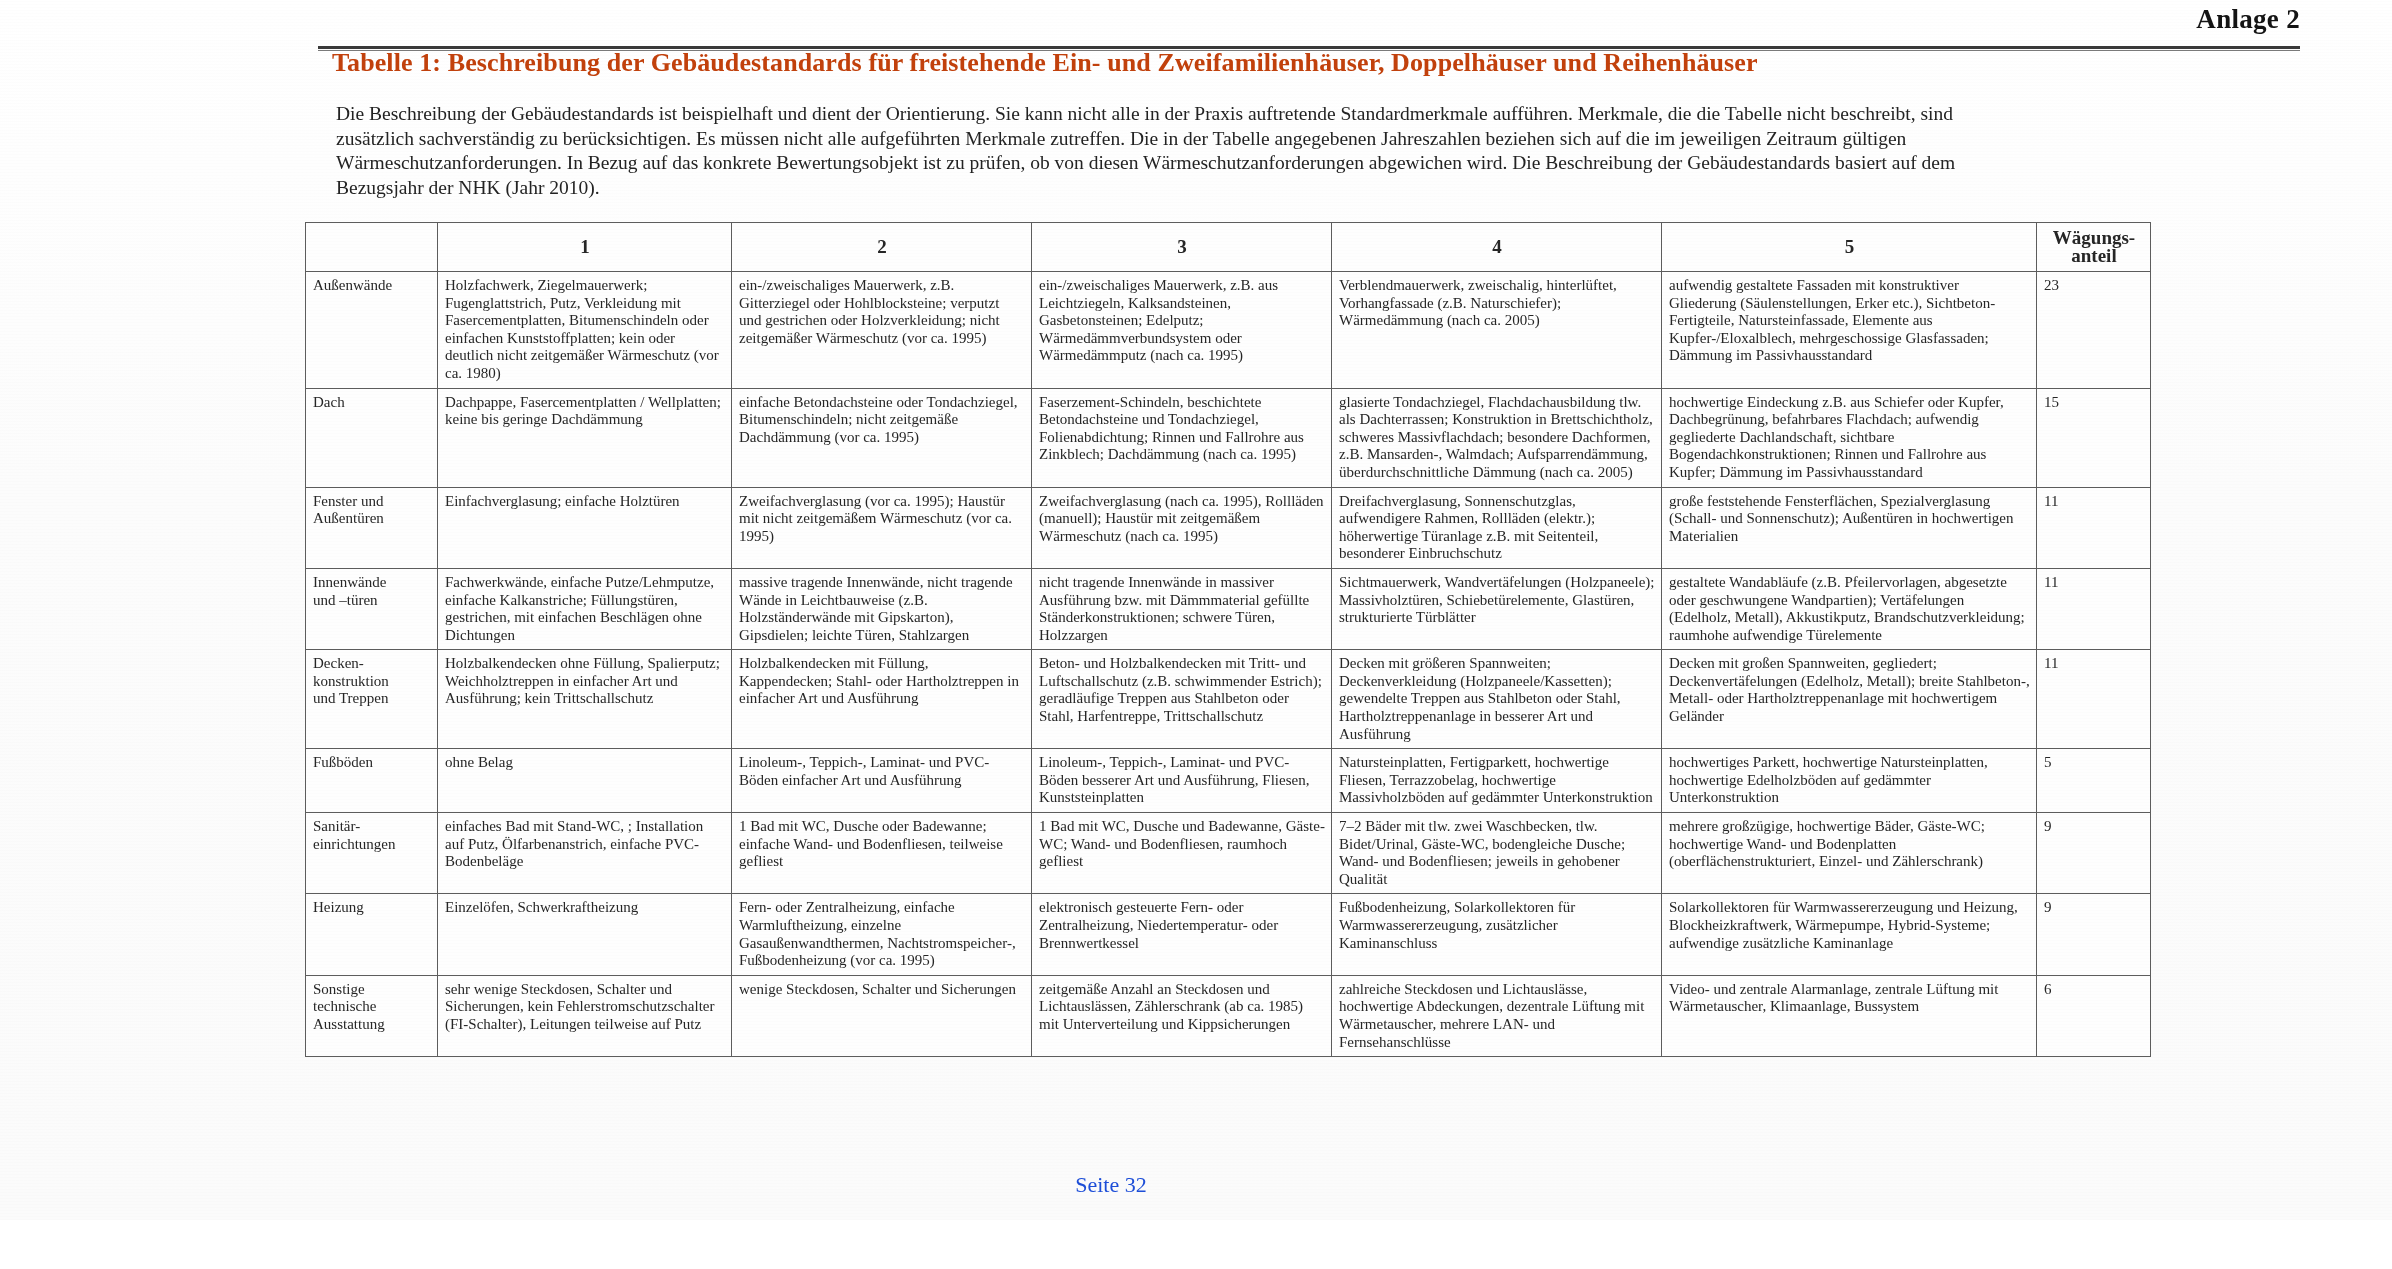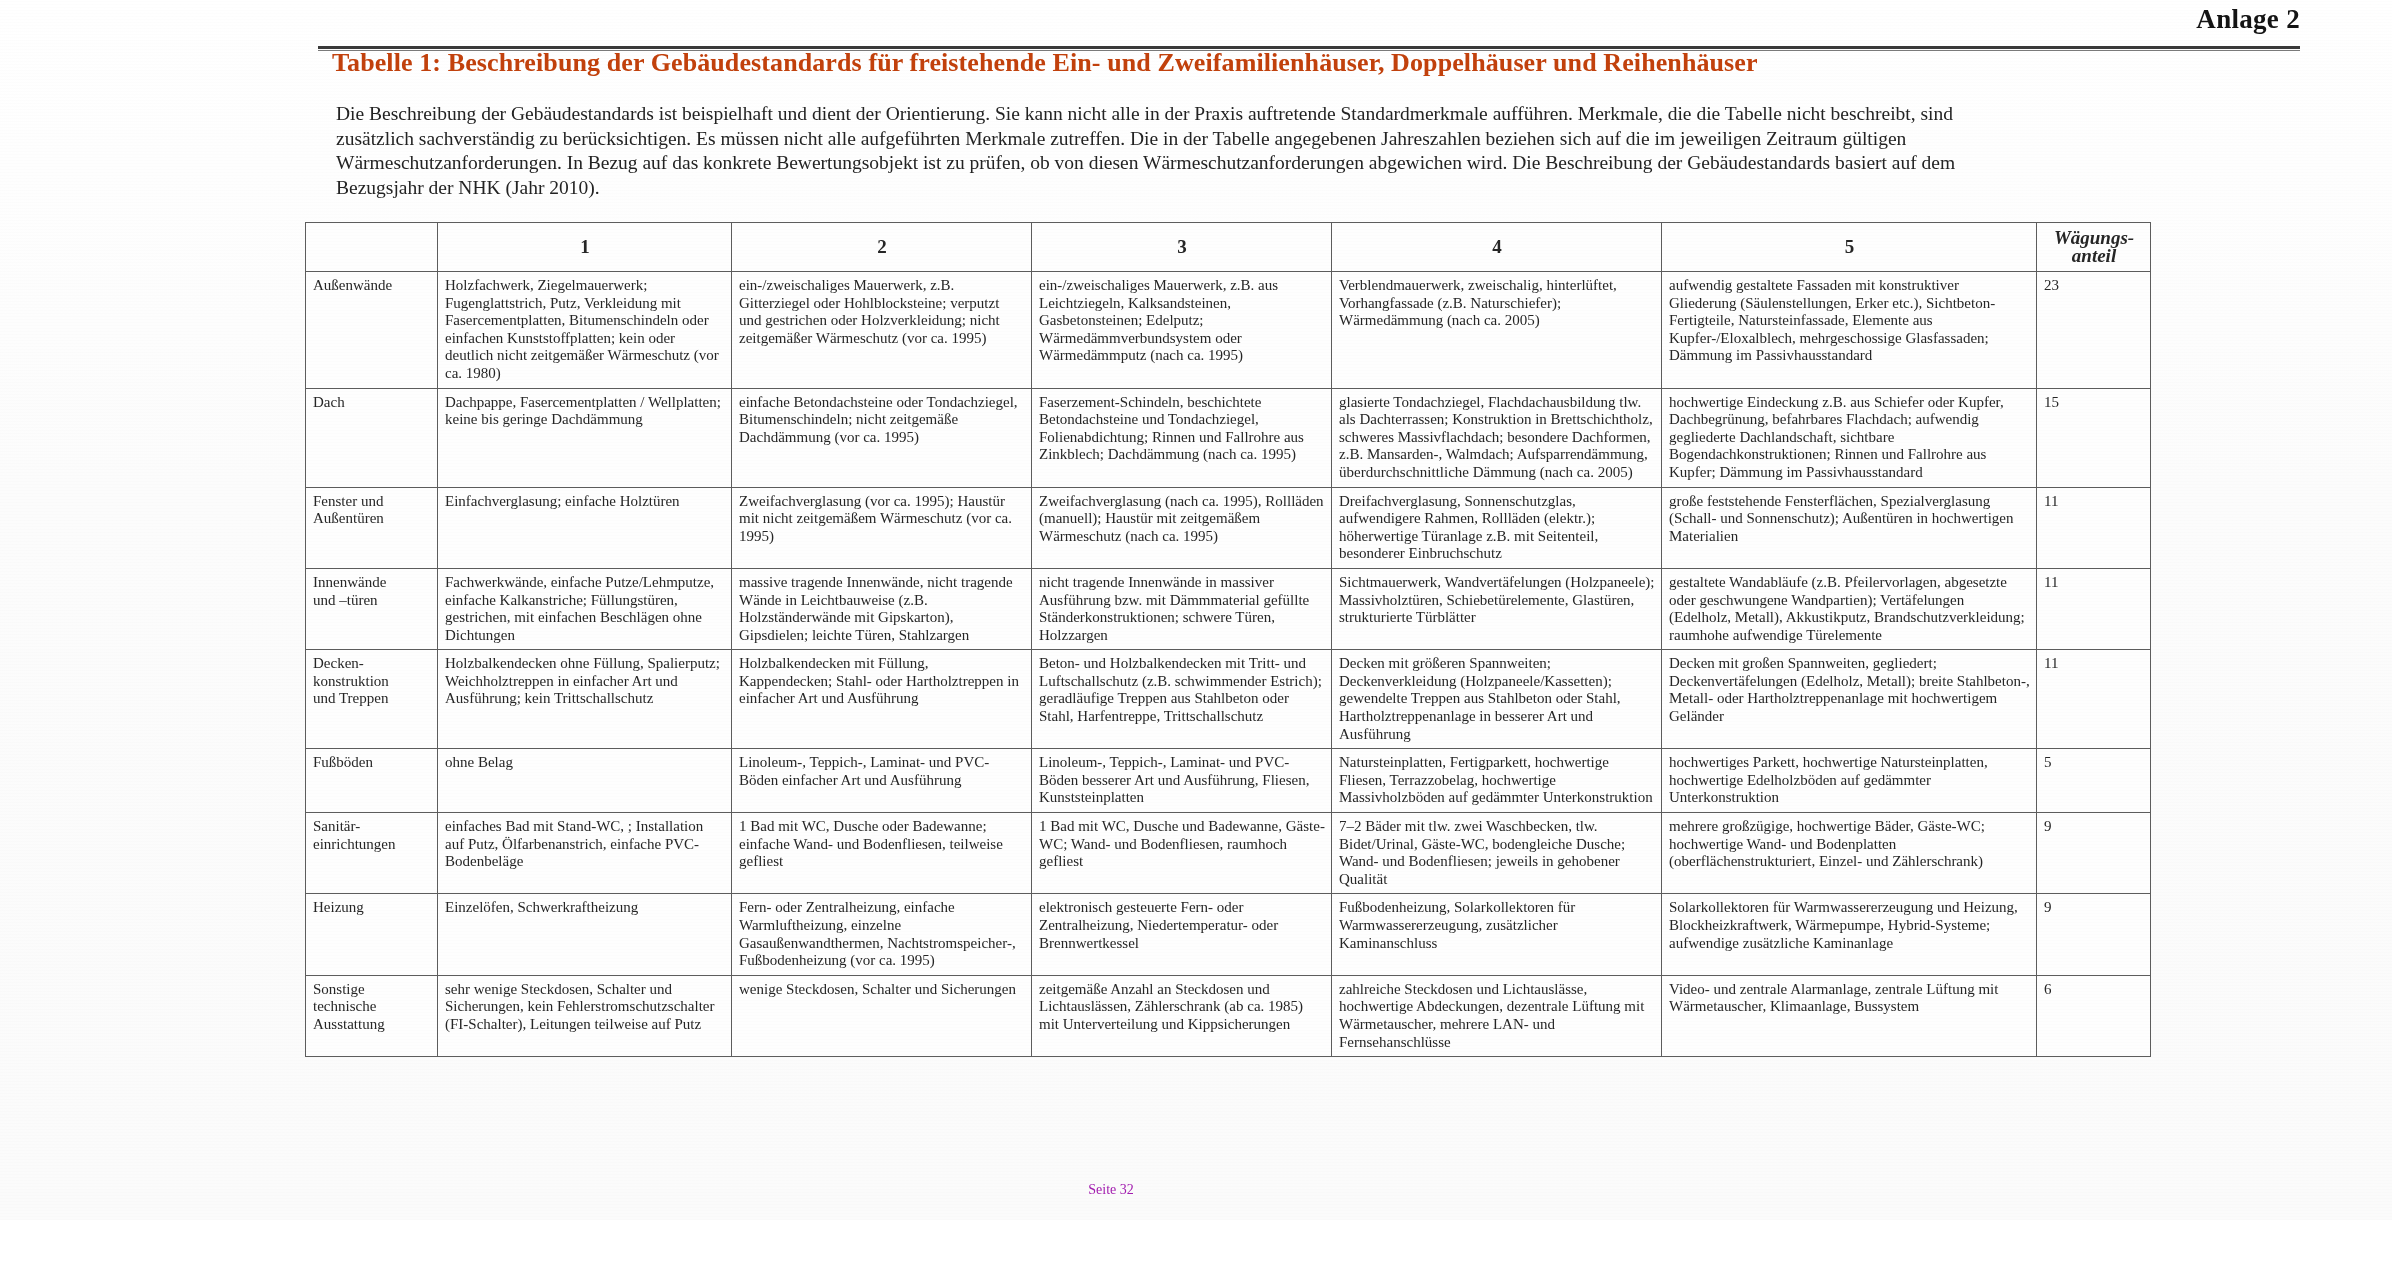--- a/index.html
+++ b/index.html
@@ -100,21 +100,20 @@
     vertical-align: middle;
     font-weight: bold;
     font-size: 19px;
     padding-top: 6px;
     padding-bottom: 6px;
     height: 36px;
   }
   th.w-head {
     font-size: 15px;
     line-height: 17px;
-    font-style: italic;
   }
   td.rowlabel {
     font-weight: bold;
     font-size: 16.5px;
     line-height: 19px;
     vertical-align: middle;
     padding-left: 9px;
     color: #141414;
   }
   td.weight {
@@ -133,22 +132,22 @@
   col.c-4 { width: 330px; }
   col.c-5 { width: 375px; }
   col.c-w  { width: 114px; }
 
   .footer {
     position: absolute;
     bottom: 22px;
     left: 0;
     right: 0;
     text-align: center;
-    font-size: 14px;
-    color: #a21caf;
+    font-size: 22px;
+    color: #1d4ed8;
   }
   .footer .inner {
     display: inline-block;
     margin-left: -170px;
   }
 
   
   .scanlines {
     position: absolute;
     inset: 0;

